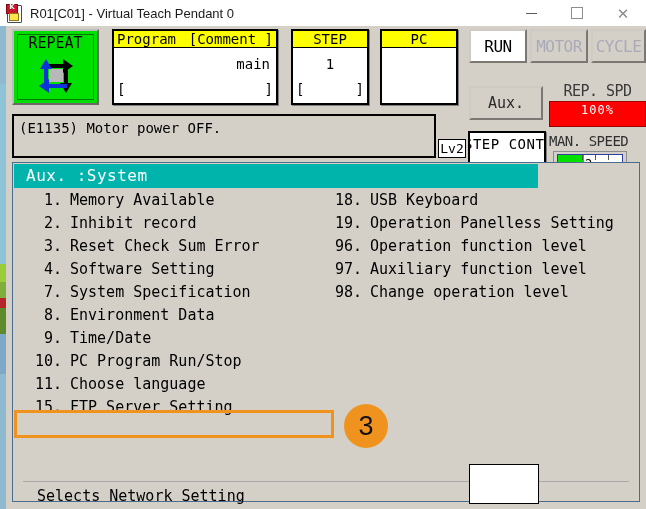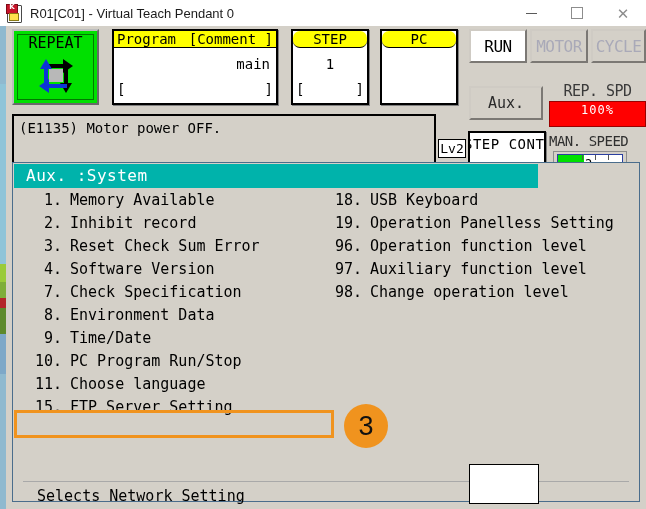--- a/index.html
+++ b/index.html
@@ -145,21 +145,21 @@
     height: 17px;
     background: #ffff00;
     border-bottom: 1px solid #000;
     font-size: 14px; line-height: 17px;
     color:#000;
     display:flex; justify-content:space-between;
     padding: 0 3px;
     box-sizing:border-box;
     white-space:nowrap;
   }
-  .dbox .hdr.center { justify-content:center;border-radius:7px; }
+  .dbox .hdr.center { justify-content:center; }
   .dbox .val {
     height: 33px;
     font-size: 14px; line-height: 33px;
     text-align:right;
     padding-right: 6px;
     color:#000;
     box-sizing:border-box;
   }
   .dbox .brk {
     height: 20px;
@@ -272,21 +272,21 @@
   #box-cont .ln {
     font-size: 14px; line-height: 23px; color:#000;
     white-space:nowrap;
     margin-left: -6px;
     letter-spacing: 0.5px;
   }
 
   
   .msgbar {
     position:absolute; left:6px; top:88px;
-    width: 424px; height: 50px;
+    width: 424px; height: 44px;
     background: #d4d0c8;
     border: 2px solid #000;
     box-sizing:border-box;
   }
   .msgbar .txt {
     font-size: 14px; line-height: 20px; color:#000;
     padding: 2px 0 0 5px;
   }
   .lv-box {
     position:absolute; left:432px; top:113px;
@@ -530,22 +530,22 @@
       <div class="lv-box">Lv2</div>
 
       <div class="lcd">
         <div class="lcd-title">Aux. :System</div>
 
         <div class="lcd-body">
           <div class="menu-col" id="col-left">
               <div class="menu-item"><span class="num">1.</span><span class="lbl">Memory Available</span></div>
               <div class="menu-item"><span class="num">2.</span><span class="lbl">Inhibit record</span></div>
               <div class="menu-item"><span class="num">3.</span><span class="lbl">Reset Check Sum Error</span></div>
-              <div class="menu-item"><span class="num">4.</span><span class="lbl">Software Version</span></div>
-              <div class="menu-item"><span class="num">7.</span><span class="lbl">Check Specification</span></div>
+              <div class="menu-item"><span class="num">4.</span><span class="lbl">Software Setting</span></div>
+              <div class="menu-item"><span class="num">7.</span><span class="lbl">System Specification</span></div>
               <div class="menu-item"><span class="num">8.</span><span class="lbl">Environment Data</span></div>
               <div class="menu-item"><span class="num">9.</span><span class="lbl">Time/Date</span></div>
               <div class="menu-item"><span class="num">10.</span><span class="lbl">PC Program Run/Stop</span></div>
               <div class="menu-item"><span class="num">11.</span><span class="lbl">Choose language</span></div>
               <div class="menu-item"><span class="num">15.</span><span class="lbl">FTP Server Setting</span></div>
             </div>
           <div class="menu-col" id="col-right">
               <div class="menu-item"><span class="num">18.</span><span class="lbl">USB Keyboard</span></div>
               <div class="menu-item"><span class="num">19.</span><span class="lbl">Operation Panelless Setting</span></div>
               <div class="menu-item"><span class="num">96.</span><span class="lbl">Operation function level</span></div>

